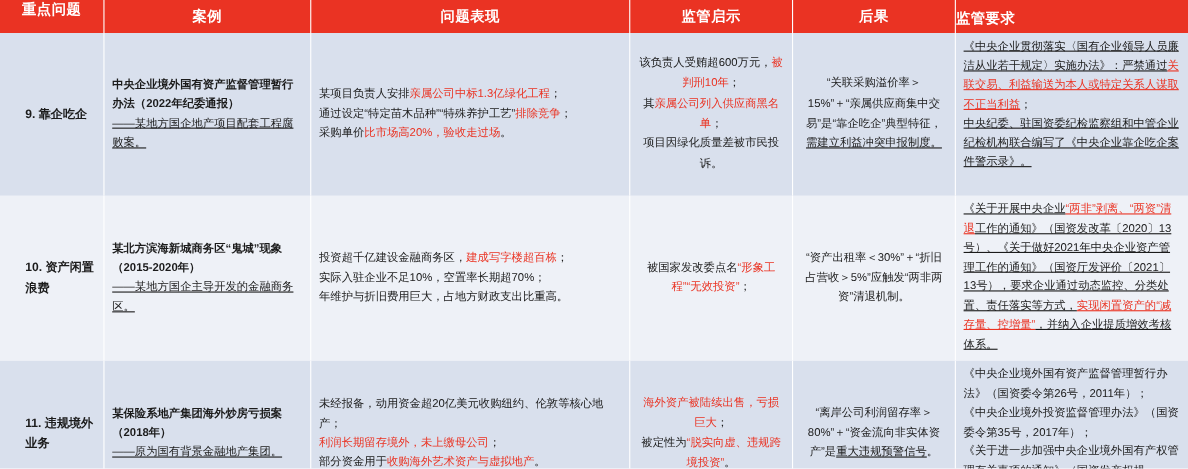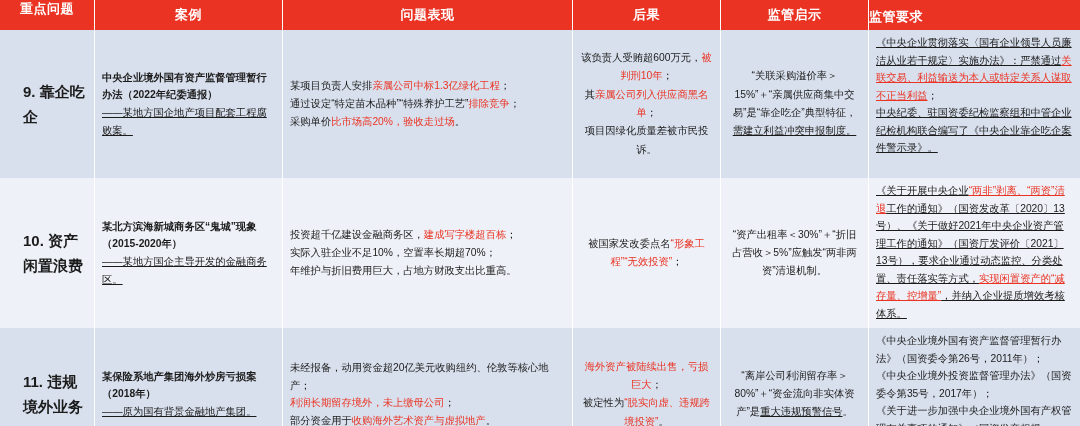--- a/index.html
+++ b/index.html
@@ -55,21 +55,21 @@
 
   
   .c0{flex:0 0 95px;}
   .c1{flex:0 0 188px;}
   .c2{flex:0 0 290px;}
   .c3{flex:0 0 148px;}
   .c4{flex:0 0 148px;}
   .c5{flex:0 0 211px;}
 
   .c0{align-items:flex-start;}
-  .c0 .topic{font-weight:bold;font-size:15px;line-height:1.7;padding-left:16px;}
+  .c0 .topic{font-weight:bold;font-size:11px;line-height:1.7;padding-left:16px;}
   .c1 .case-title{font-weight:bold;line-height:1.72;}
   .c1 .case-sub{line-height:1.72;text-decoration:underline;}
   .c3{align-items:center;text-align:center;}
   .c3 .ins{line-height:1.78;}
   .c4{align-items:center;text-align:center;}
   .c4 .ins{line-height:1.78;}
   .c5{justify-content:flex-start;padding-top:4px;}
   .c5 .req{line-height:1.7;}
 
   .r{color:#ea3323;}
@@ -79,22 +79,22 @@
 </style>
 </head>
 <body>
 
 <div class="table">
 
   <div class="thead">
     <div class="th c0">重点问题</div>
     <div class="th c1">案例</div>
     <div class="th c2">问题表现</div>
+    <div class="th c4">监管启示</div>
     <div class="th c3">后果</div>
-    <div class="th c4">监管启示</div>
     <div class="th c5">监管要求</div>
   </div>
 
   <div class="trow r0">
     <div class="td c0">
       <span class="topic">9. 靠企吃企</span>
     </div>
     <div class="td c1">
       <p class="case-title">中央企业境外国有资产监督管理暂行办法（2022年纪委通报）</p>
       <p class="case-sub">——某地方国企地产项目配套工程腐败案。</p>

